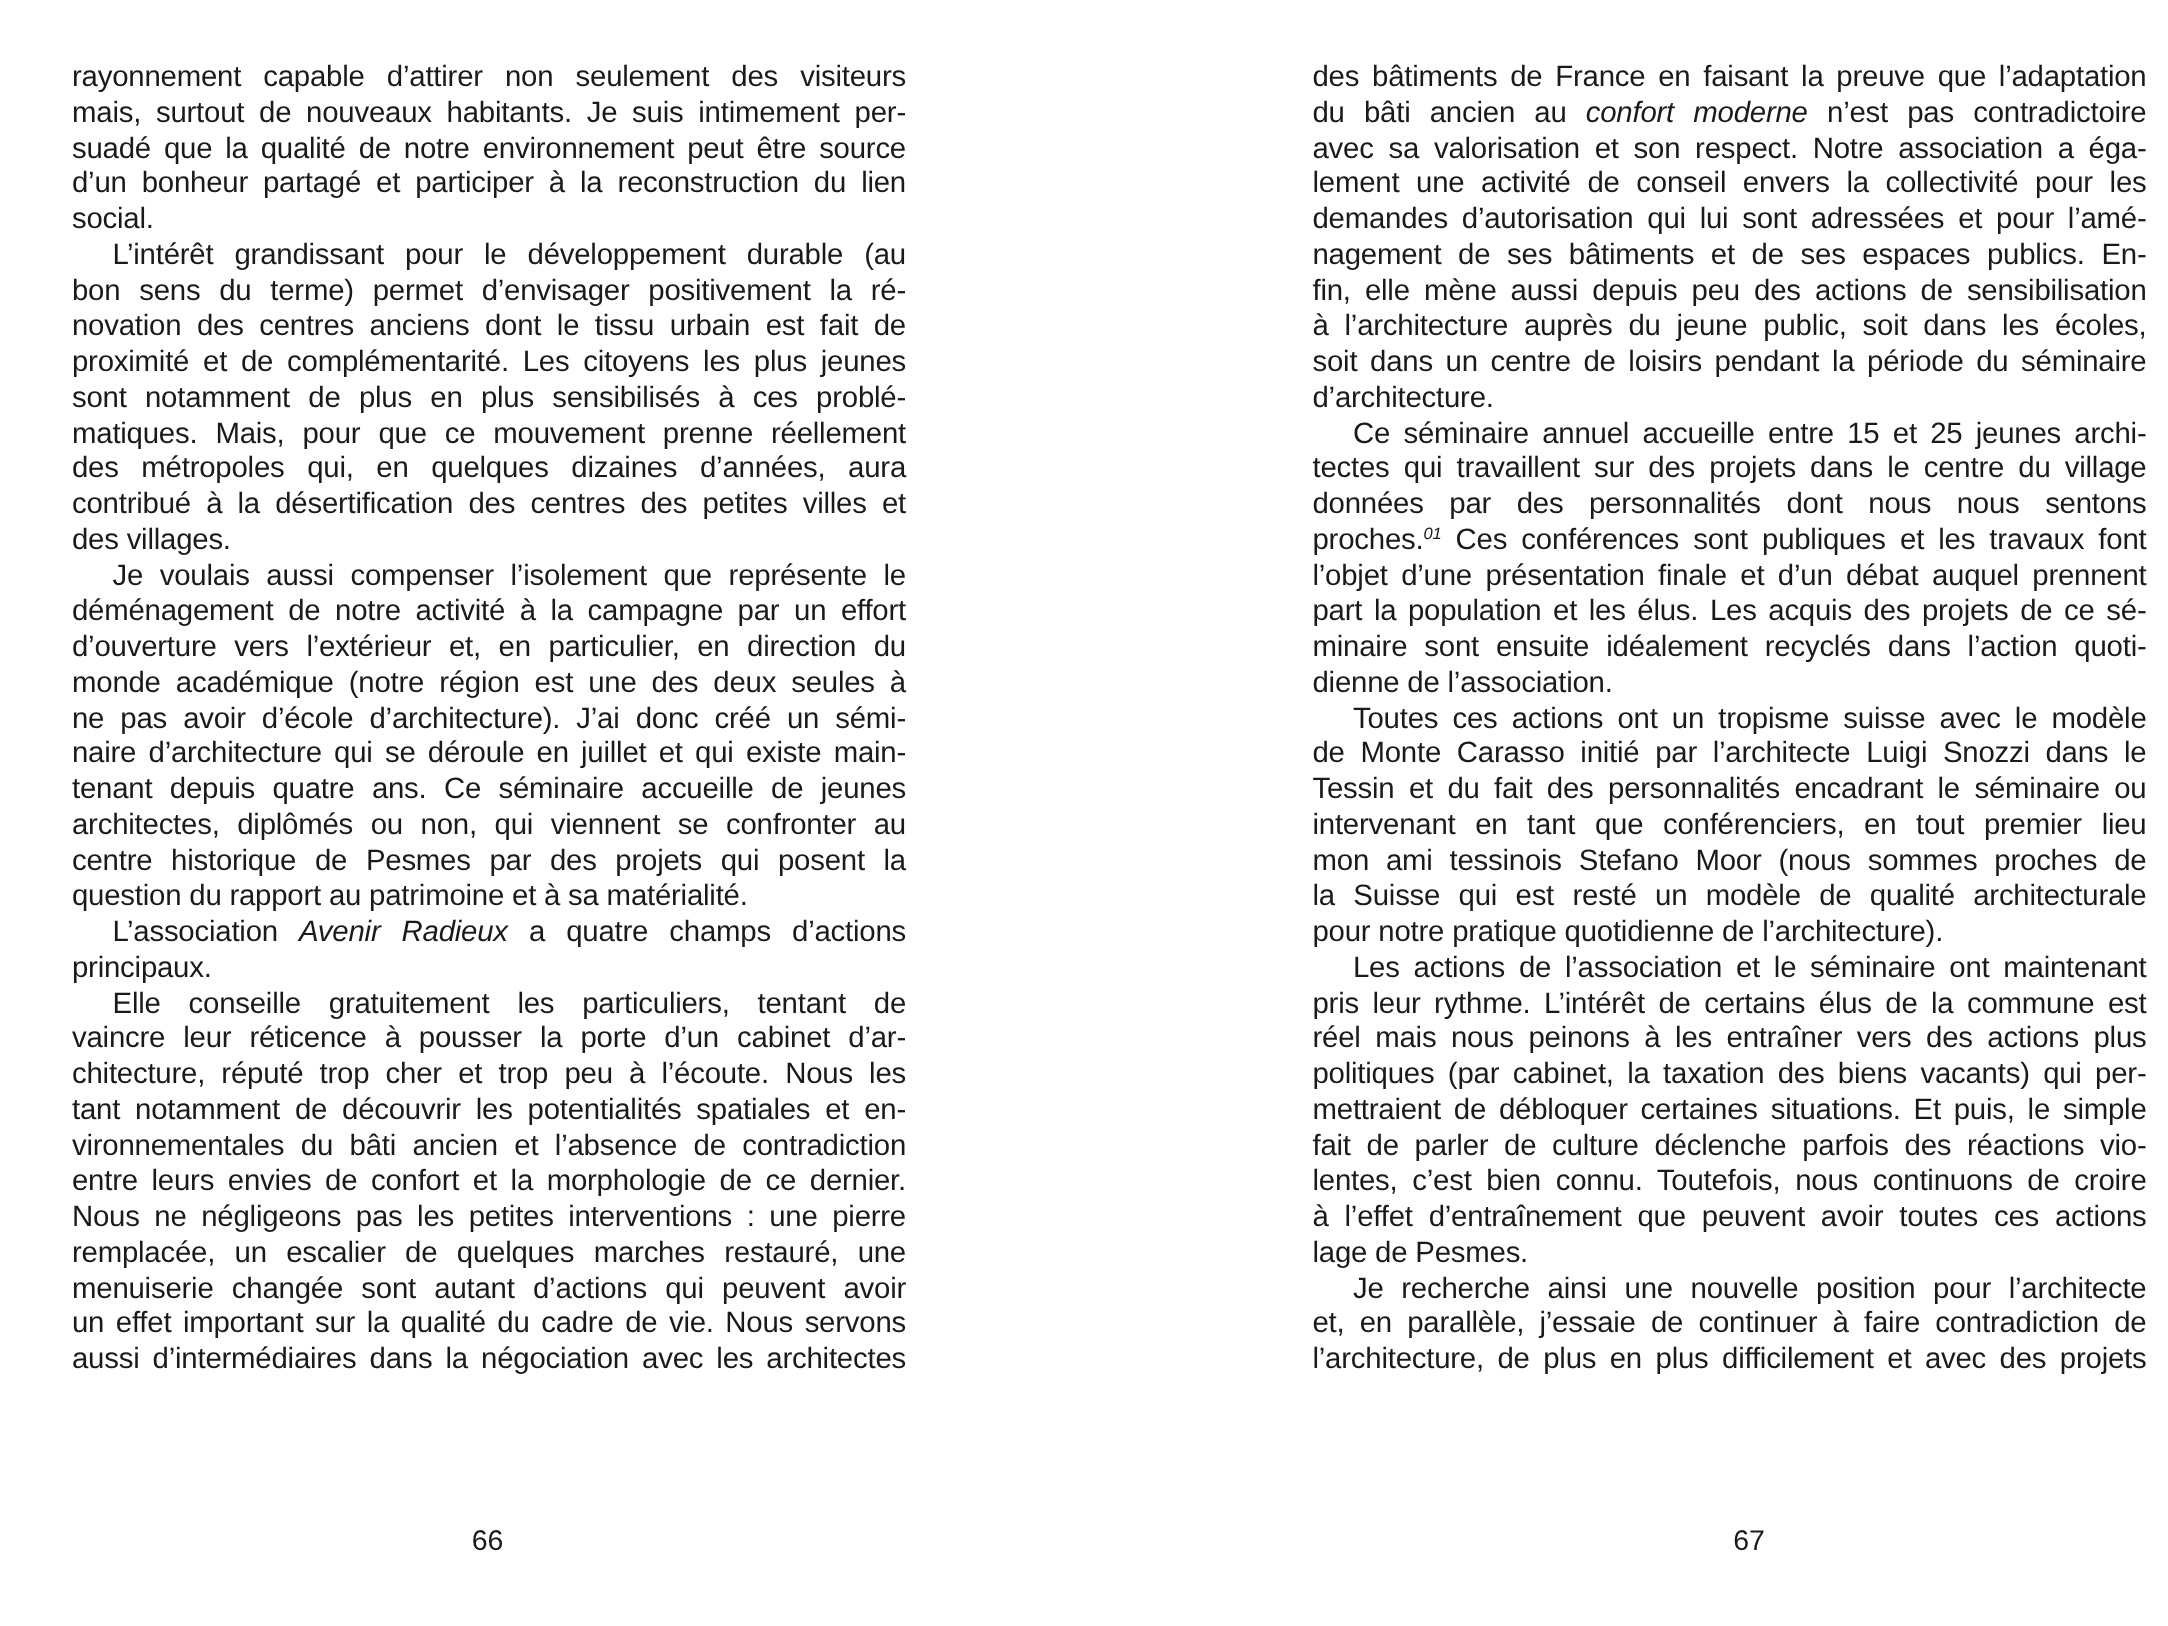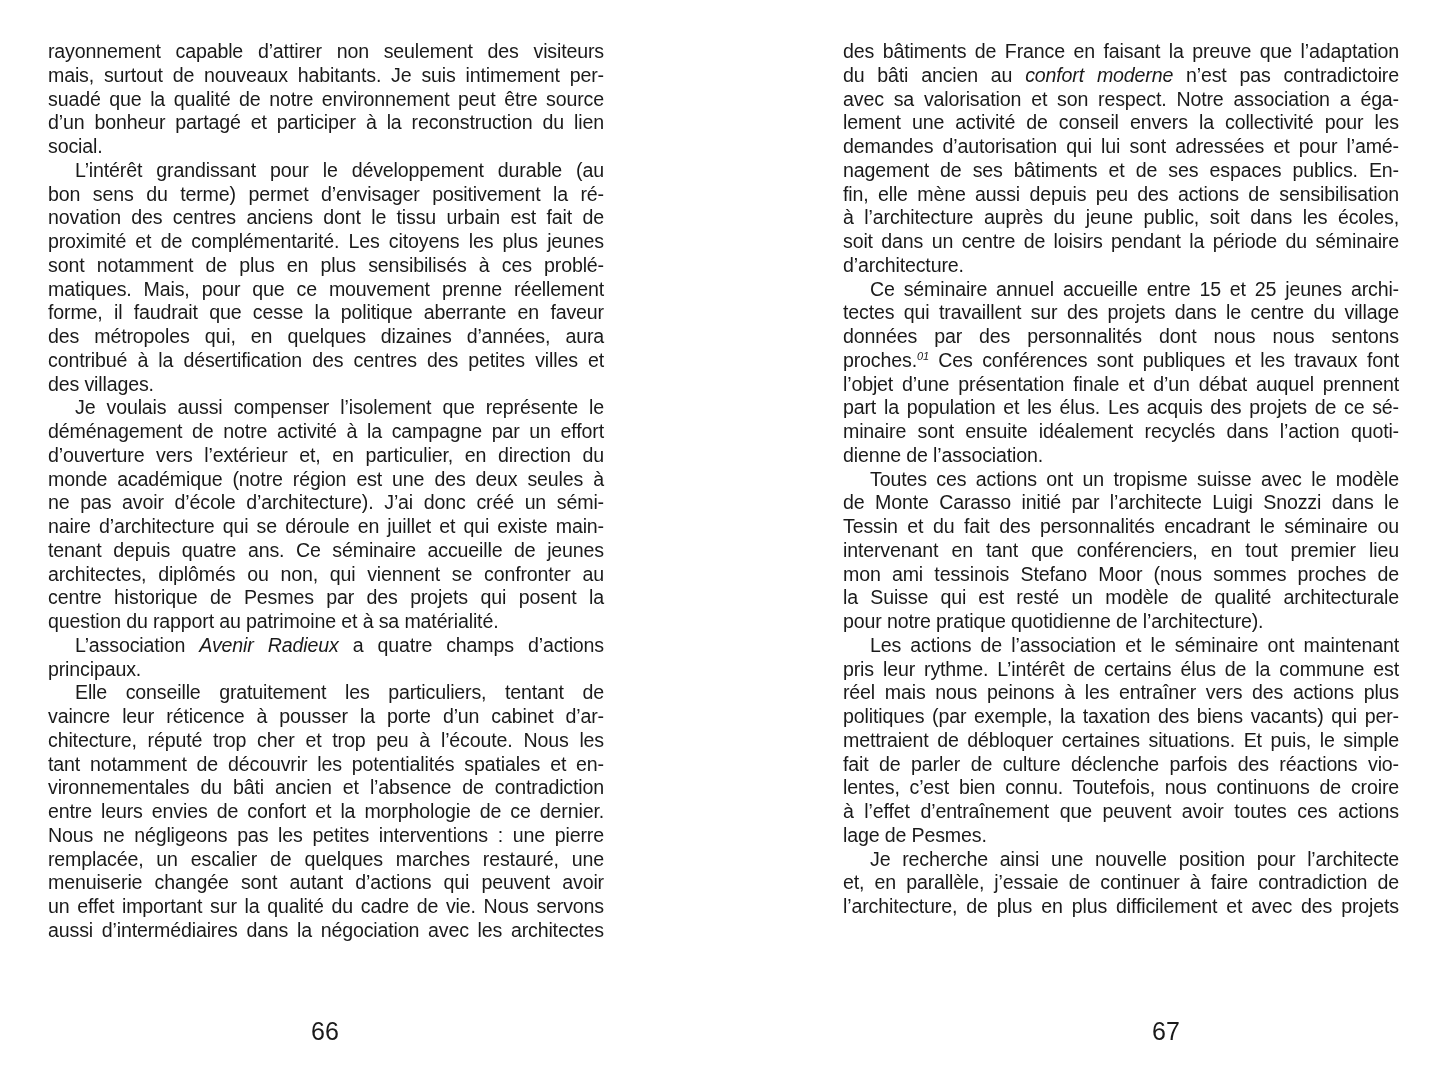--- a/index.html
+++ b/index.html
@@ -1,46 +1,45 @@
 <!DOCTYPE html>
 <html><head>
 <meta charset="utf-8">
 <style>
   html, body { margin: 0; padding: 0; background: #ffffff; }
   body { width: 1445px; height: 1084px; position: relative; overflow: hidden;
          font-family: "Liberation Sans", sans-serif; color: #1a1a1a; }
   .page { position: absolute; top: 40px; width: 556px; }
   .page.left { left: 48px; }
-  .page.right { left: 843px; }
+  .page.right { left: 875px; }
   .line { font-size: 19.6px; line-height: 23.75px; height: 23.75px; white-space: nowrap;
           text-align: justify; text-align-last: justify; letter-spacing: -0.15px; }
   .line.last { text-align-last: left; }
   .line.indent { padding-left: 27px; }
   .line i { font-style: italic; }
   sup { font-size: 11px; vertical-align: 7px; line-height: 0; font-style: italic; }
-  .folio { position: absolute; top: 1017px; font-size: 25px; width: 60px; text-align: center; }
+  .folio { position: absolute; top: 1017px; font-size: 19px; width: 60px; text-align: center; }
   .folio.left { left: 295px; }
   .folio.right { left: 1136px; }
 </style>
 </head>
 <body>
 
 <div class="page left" id="left-body">
     <div class="line"><span>rayonnement capable d’attirer non seulement des visiteurs</span></div>
     <div class="line"><span>mais, surtout de nouveaux habitants. Je suis intimement per-</span></div>
     <div class="line"><span>suadé que la qualité de notre environnement peut être source</span></div>
     <div class="line"><span>d’un bonheur partagé et participer à la reconstruction du lien</span></div>
     <div class="line last"><span>social.</span></div>
     <div class="line indent"><span>L’intérêt grandissant pour le développement durable (au</span></div>
     <div class="line"><span>bon sens du terme) permet d’envisager positivement la ré-</span></div>
     <div class="line"><span>novation des centres anciens dont le tissu urbain est fait de</span></div>
     <div class="line"><span>proximité et de complémentarité. Les citoyens les plus jeunes</span></div>
     <div class="line"><span>sont notamment de plus en plus sensibilisés à ces problé-</span></div>
     <div class="line"><span>matiques. Mais, pour que ce mouvement prenne réellement</span></div>
-    <div class="line"><span>forme, il faudrait que cesse la politique aberrante en faveur</span></div>
     <div class="line"><span>des métropoles qui, en quelques dizaines d’années, aura</span></div>
     <div class="line"><span>contribué à la désertification des centres des petites villes et</span></div>
     <div class="line last"><span>des villages.</span></div>
     <div class="line indent"><span>Je voulais aussi compenser l’isolement que représente le</span></div>
     <div class="line"><span>déménagement de notre activité à la campagne par un effort</span></div>
     <div class="line"><span>d’ouverture vers l’extérieur et, en particulier, en direction du</span></div>
     <div class="line"><span>monde académique (notre région est une des deux seules à</span></div>
     <div class="line"><span>ne pas avoir d’école d’architecture). J’ai donc créé un sémi-</span></div>
     <div class="line"><span>naire d’architecture qui se déroule en juillet et qui existe main-</span></div>
     <div class="line"><span>tenant depuis quatre ans. Ce séminaire accueille de jeunes</span></div>
@@ -83,21 +82,21 @@
     <div class="line indent"><span>Toutes ces actions ont un tropisme suisse avec le modèle</span></div>
     <div class="line"><span>de Monte Carasso initié par l’architecte Luigi Snozzi dans le</span></div>
     <div class="line"><span>Tessin et du fait des personnalités encadrant le séminaire ou</span></div>
     <div class="line"><span>intervenant en tant que conférenciers, en tout premier lieu</span></div>
     <div class="line"><span>mon ami tessinois Stefano Moor (nous sommes proches de</span></div>
     <div class="line"><span>la Suisse qui est resté un modèle de qualité architecturale</span></div>
     <div class="line last"><span>pour notre pratique quotidienne de l’architecture).</span></div>
     <div class="line indent"><span>Les actions de l’association et le séminaire ont maintenant</span></div>
     <div class="line"><span>pris leur rythme. L’intérêt de certains élus de la commune est</span></div>
     <div class="line"><span>réel mais nous peinons à les entraîner vers des actions plus</span></div>
-    <div class="line"><span>politiques (par exemple, la taxation des biens vacants) qui per-</span></div>
+    <div class="line"><span>politiques (par cabinet, la taxation des biens vacants) qui per-</span></div>
     <div class="line"><span>mettraient de débloquer certaines situations. Et puis, le simple</span></div>
     <div class="line"><span>fait de parler de culture déclenche parfois des réactions vio-</span></div>
     <div class="line"><span>lentes, c’est bien connu. Toutefois, nous continuons de croire</span></div>
     <div class="line"><span>à l’effet d’entraînement que peuvent avoir toutes ces actions</span></div>
     <div class="line last"><span>lage de Pesmes.</span></div>
     <div class="line indent"><span>Je recherche ainsi une nouvelle position pour l’architecte</span></div>
     <div class="line"><span>et, en parallèle, j’essaie de continuer à faire contradiction de</span></div>
     <div class="line"><span>l’architecture, de plus en plus difficilement et avec des projets</span></div>
   </div>
 

